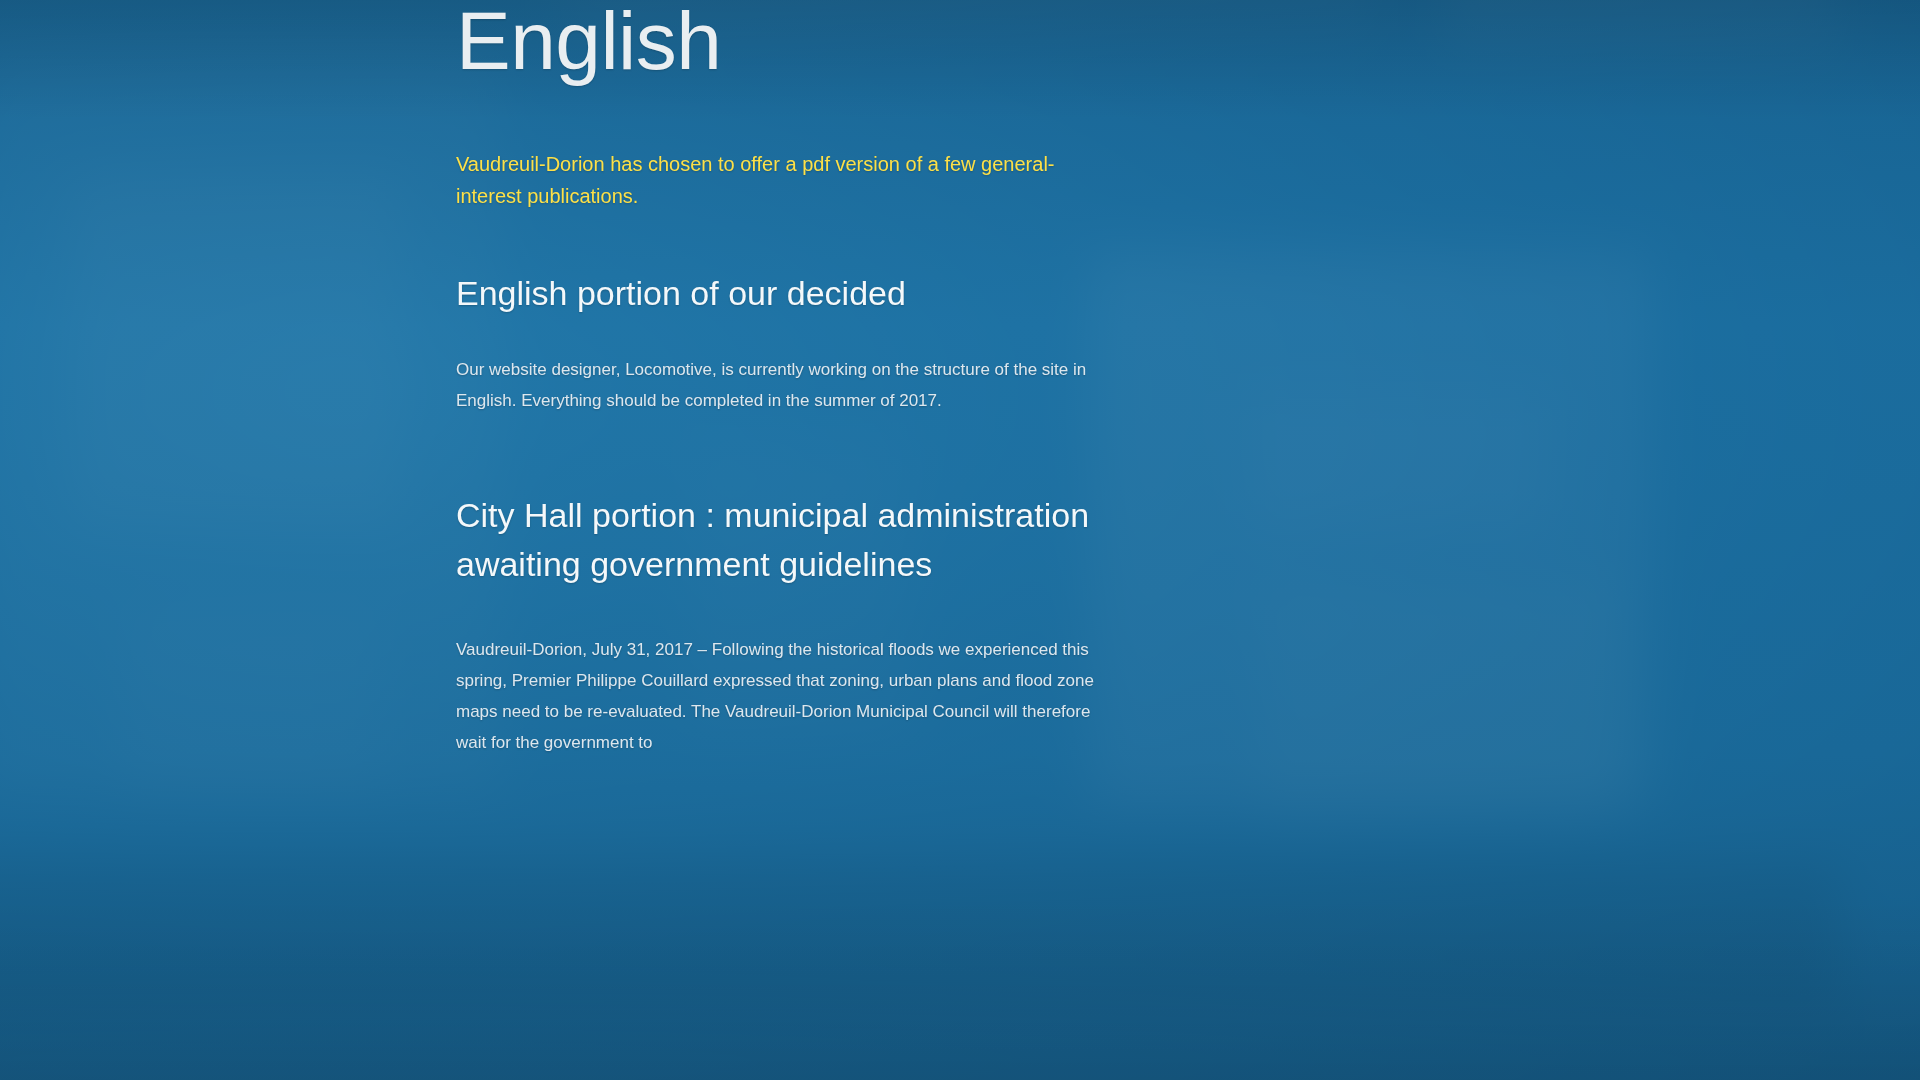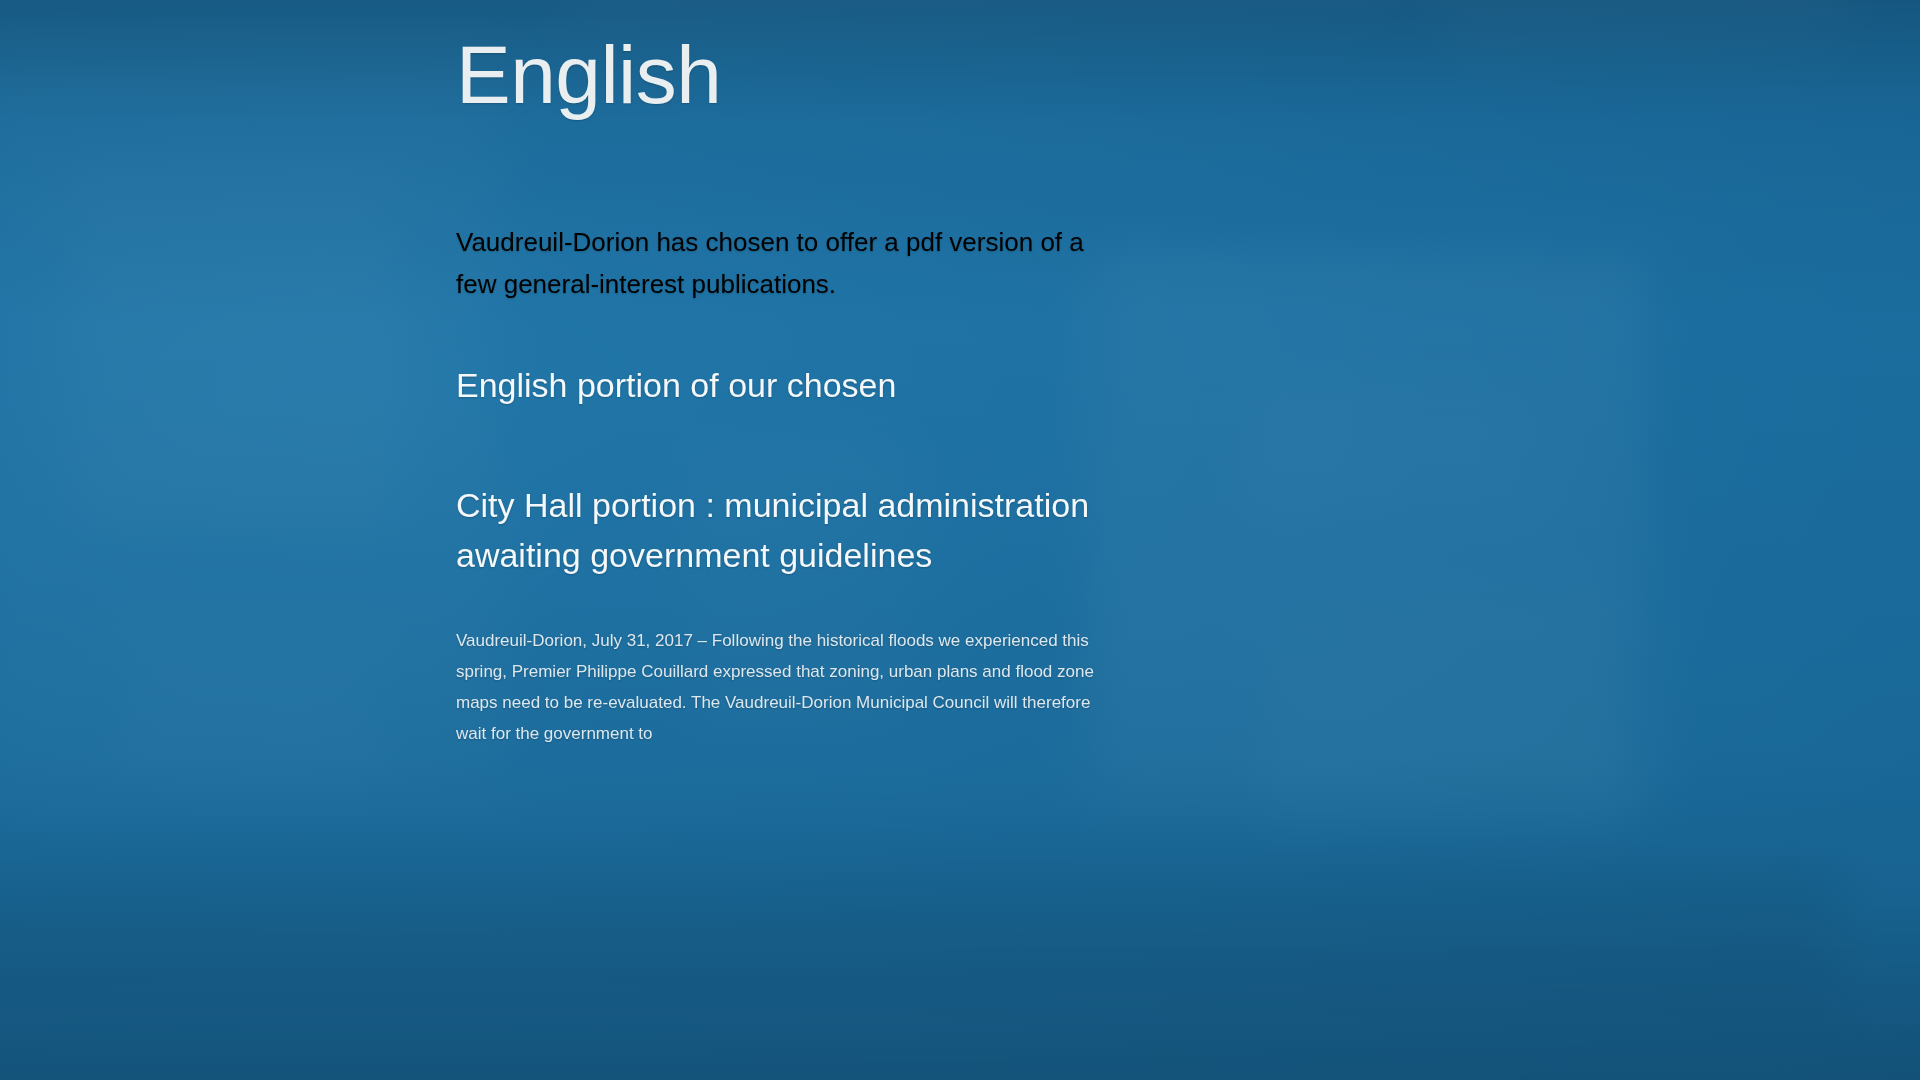--- a/index.html
+++ b/index.html
@@ -72,31 +72,30 @@
     padding-left:456px;
     padding-top:0;
   }
 
   .page-title {
     font-size:82px;
     font-weight:400;
     line-height:1.0;
     letter-spacing:-0.5px;
     color:#e9eef1;
-    margin-top:34px;
     text-shadow:0 1px 2px rgba(0,0,0,.18);
   }
 
   .lead {
     width:660px;
-    margin-top:105px;
-    font-size:26px;
+    margin-top:66px;
+    font-size:20px;
     font-weight:400;
     line-height:1.62;
-    color:#000000;
+    color:#fde047;
     text-shadow:0 1px 2px rgba(0,0,0,.20);
   }
 
   .section-head {
     width:700px;
     margin-top:58px;
     font-size:34px;
     font-weight:400;
     line-height:1.3;
     color:#f4f8fa;
@@ -142,23 +141,24 @@
 
 <div id="tint"></div>
 <div id="vignette"></div>
 
 <div id="content">
 
   <h1 class="page-title soft">English</h1>
 
   <p class="lead soft">Vaudreuil-Dorion has chosen to offer a pdf version of a few general-interest publications.</p>
 
-  <h2 class="section-head soft">English portion of our chosen</h2>
+  <h2 class="section-head soft">English portion of our decided</h2>
 
   <div class="body-copy soft">
+    <p>Our website designer, Locomotive, is currently working on the structure of the site in English. Everything should be completed in the summer of 2017.</p>
   </div>
 
   <h2 class="section-head tall soft">City Hall portion : municipal administration awaiting government guidelines</h2>
 
   <div class="body-copy bottom soft">
     <p>Vaudreuil-Dorion, July 31, 2017 – Following the historical floods we experienced this spring, Premier Philippe Couillard expressed that zoning, urban plans and flood zone maps need to be re-evaluated. The Vaudreuil-Dorion Municipal Council will therefore wait for the government to</p>
   </div>
 
 </div>
 

